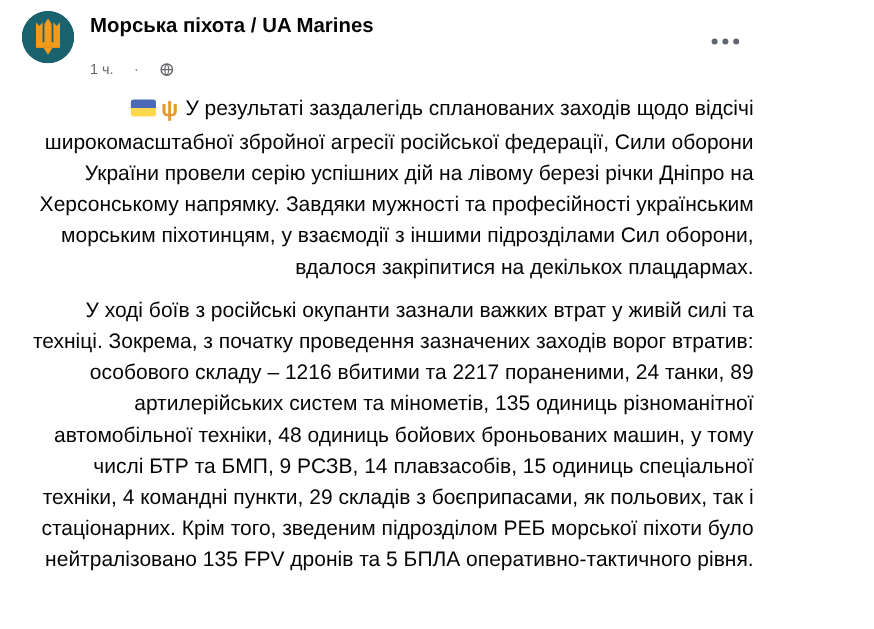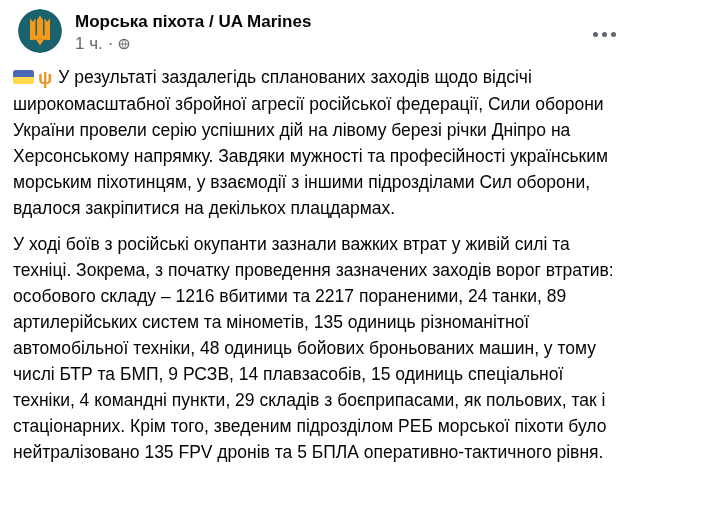--- a/index.html
+++ b/index.html
@@ -11,29 +11,29 @@
   .post { width:644px; }
 
   
   .post-header { position:relative; display:flex; align-items:flex-start; padding:9px 16px 0 18px; }
   .avatar { width:44px; height:44px; border-radius:50%; flex:0 0 44px; cursor:pointer; overflow:hidden; }
   .avatar svg { display:block; }
   .header-text { margin-left:13px; padding-top:1px; }
   .page-name {
     font-size:17px; font-weight:700; color:#050505; line-height:23px; cursor:pointer;
   }
-  .meta { display:flex; align-items:center; gap:4px; font-size:17px; color:#65676b; margin-top:3px; line-height:16px; }
+  .meta { display:flex; align-items:center; gap:16px; font-size:12px; color:#65676b; margin-top:17px; line-height:16px; }
   .meta .sep { margin:0 1px; }
   .globe { display:inline-flex; align-items:center; }
   .menu-btn { position:absolute; right:24px; top:28px; display:flex; gap:4px; cursor:pointer; padding:4px; }
   .menu-btn i { width:5px; height:5px; border-radius:50%; background:#606770; display:block; }
 
   
   .post-body { padding:11px 16px 0 13px; font-size:17.5px; line-height:26px; color:#050505; }
-  .post-body p { margin:0 0 10px 0; }
+  .post-body p { margin:0 0 10px 0;text-align:right; }
   .flag {
     display:inline-block; width:21px; height:14px; border-radius:2.5px;
     background:linear-gradient(#4a6ab8 50%, #ffd84e 50%);
     vertical-align:-1px; margin-right:4px;
   }
   .trident {
     color:#e8992c; font-weight:700; font-size:19px; margin-right:6px; vertical-align:-1px;
   }
 </style>
 </head>

